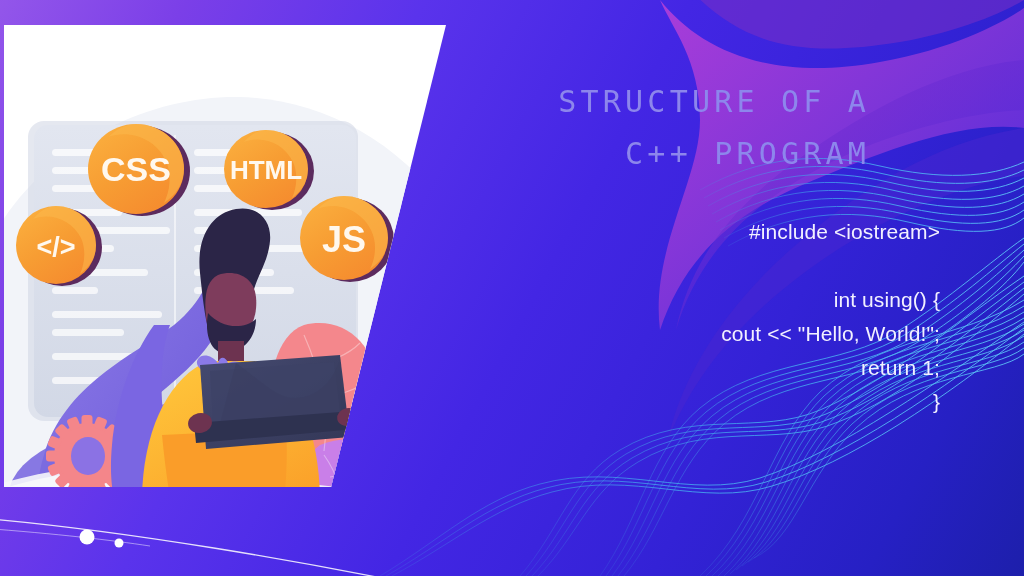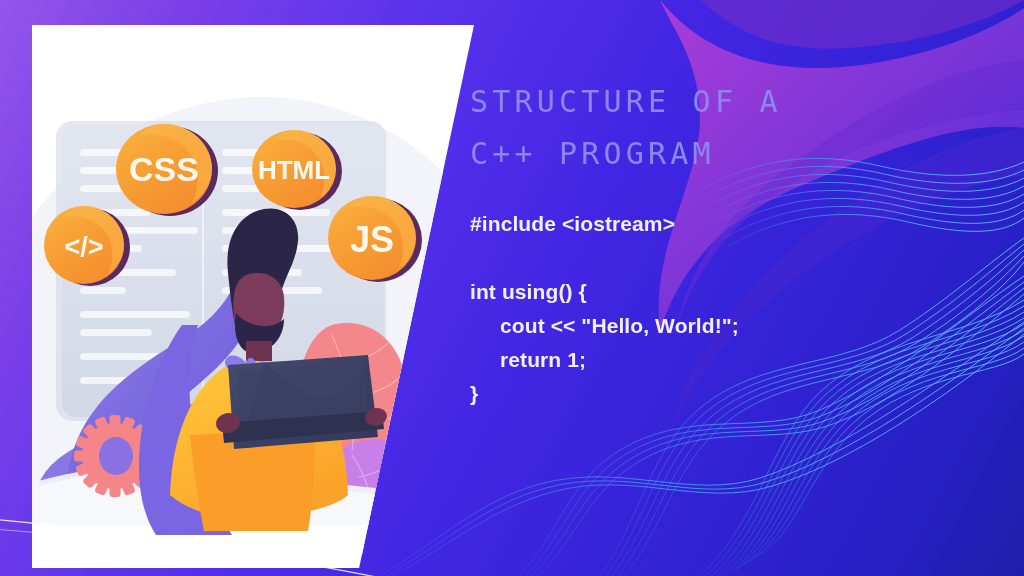--- a/index.html
+++ b/index.html
@@ -29,65 +29,65 @@
     position: absolute;
     inset: 0;
     width: 1024px;
     height: 576px;
     pointer-events: none;
   }
 
   
   .card {
     position: absolute;
-    left: 32px;
+    left: 4px;
     top: 25px;
     width: 442px;
-    height: 543px;
+    height: 462px;
     background: #ffffff;
     clip-path: polygon(0 0, 100% 0, 74.0% 100%, 0 100%);
     overflow: hidden;
   }
 
   .illus {
     position: absolute;
     left: 0;
     top: 0;
     width: 442px;
     height: 531px;
   }
 
   
   .text-col {
     position: absolute;
     left: 470px;
     top: 76px;
     width: 470px;
+    text-align: right;
   }
   .slide-title {
     color: #8d86ec;
     font-family: "DejaVu Sans Mono", "Liberation Mono", monospace;
     font-size: 30px;
     line-height: 1.72;
     letter-spacing: 4.2px;
     font-weight: 400;
     text-transform: uppercase;
     margin: 0;
     white-space: pre-wrap;
     max-width: 400px;
   }
   .code-block {
-    margin-top: 28px;
+    margin-top: 36px;
     color: #f2f0ff;
     font-family: "Liberation Sans", sans-serif;
     font-size: 21px;
     line-height: 34px;
     white-space: pre;
     letter-spacing: 0.1px;
-    font-weight: bold;
   }
   .code-line { min-height: 34px; }
   .code-line.blank { height: 34px; }
   .code-line.indent { padding-left: 30px; }
 </style>
 </head>
 <body>
 
 <div id="slide">
 

